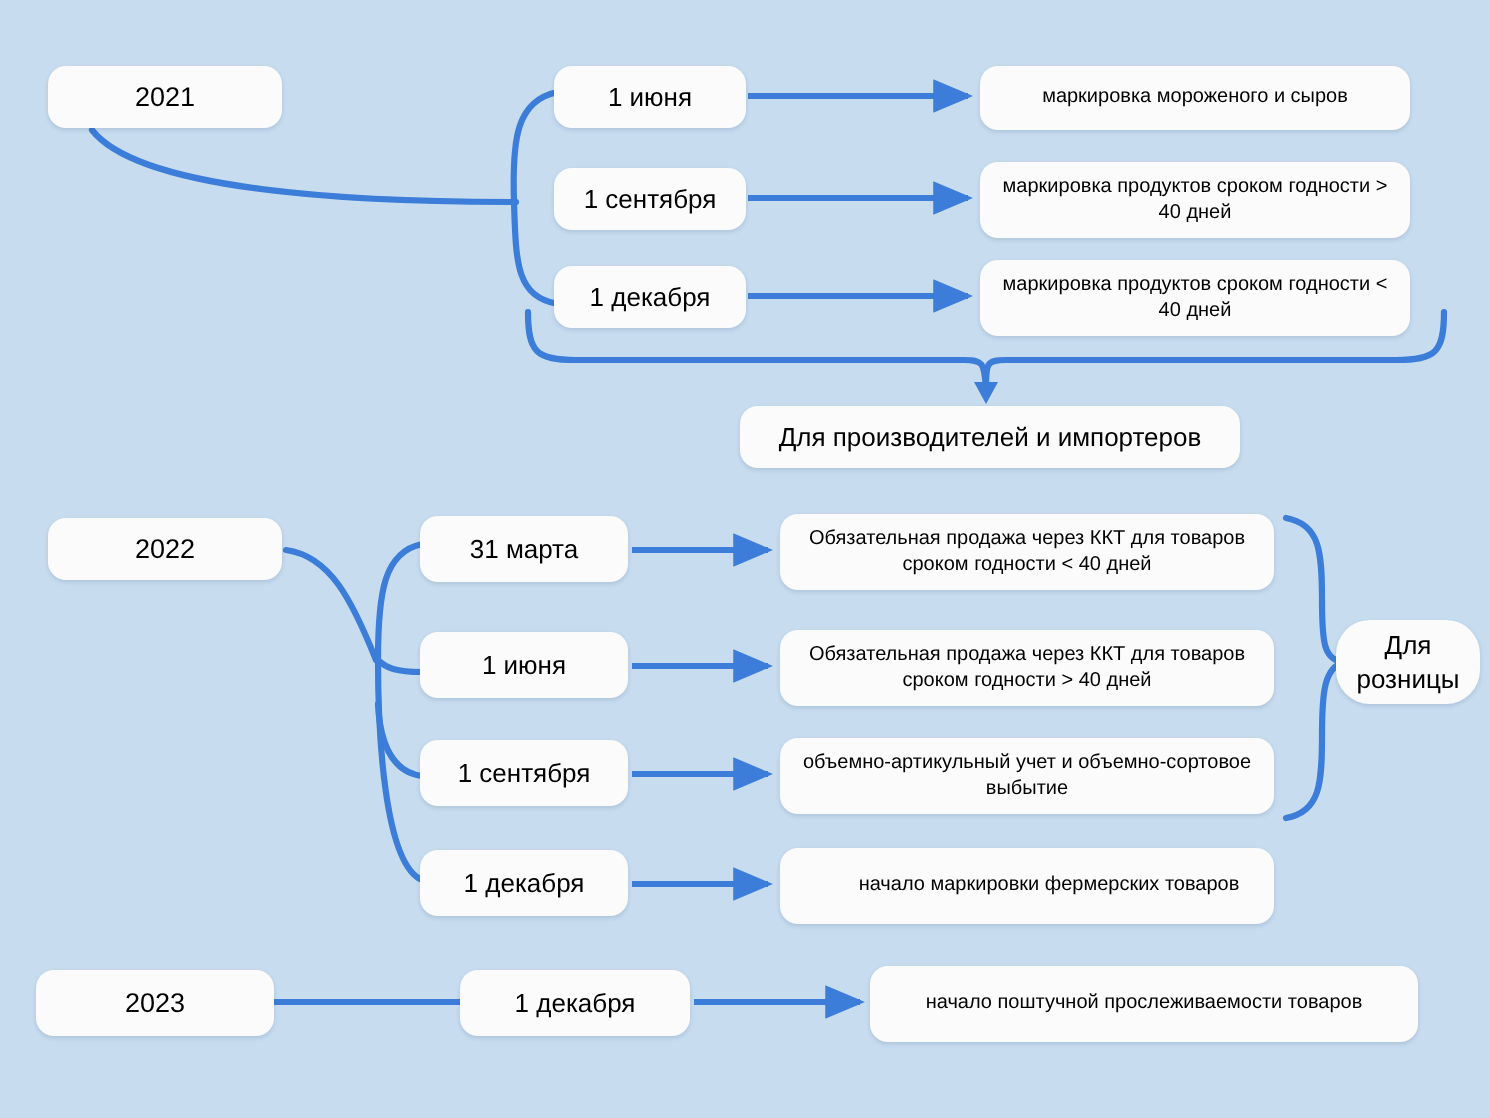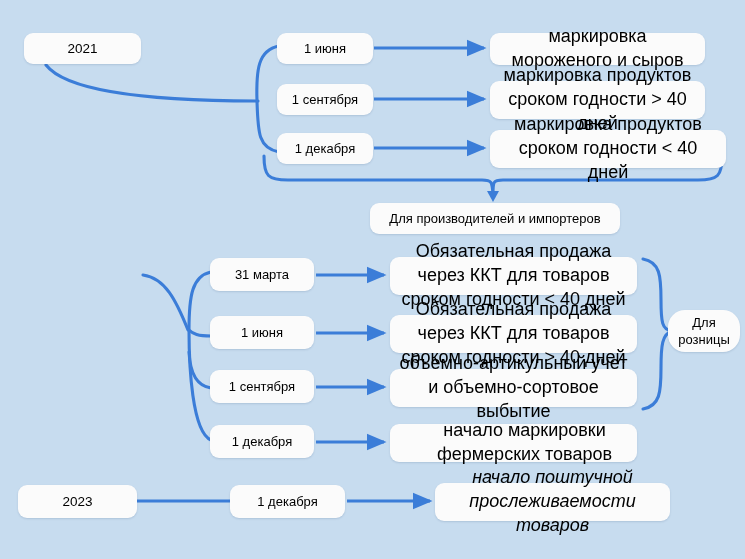--- a/index.html
+++ b/index.html
@@ -41,21 +41,21 @@
     padding: 2px 6px;
     line-height: 1.32;
   }
   .year-box {
     font-size: 13.5px;
   }
   .date-box {
     font-size: 13px;
   }
   .desc-box {
-    font-size: 18px;
+    font-size: 10px;
   }
   .group-box {
     font-size: 13px;
   }
 </style>
 </head>
 <body>
 
 <div id="canvas">
 
@@ -108,28 +108,31 @@
   <div class="box date-box" style="left:277px;top:133px;width:96px;height:31px;">
     <span>1 декабря</span>
   </div>
 
   <div class="box desc-box" style="left:490px;top:33px;width:215px;height:32px;">
     <span>маркировка мороженого и сыров</span>
   </div>
   <div class="box desc-box" style="left:490px;top:81px;width:215px;height:38px;">
     <span>маркировка продуктов сроком годности &gt; 40 дней</span>
   </div>
-  <div class="box desc-box" style="left:490px;top:130px;width:236px;height:38px;">
+  <div class="box desc-box" style="left:490px;top:130px;width:215px;height:38px;">
     <span>маркировка продуктов сроком годности &lt; 40 дней</span>
   </div>
 
   <div class="box group-box" style="left:370px;top:203px;width:250px;height:31px;">
     <span>Для производителей и импортеров</span>
   </div>
 
+  <div class="box year-box" style="left:24px;top:259px;width:117px;height:31px;">
+    <span>2022</span>
+  </div>
 
   <div class="box date-box" style="left:210px;top:258px;width:104px;height:33px;">
     <span>31 марта</span>
   </div>
   <div class="box date-box" style="left:210px;top:316px;width:104px;height:33px;">
     <span>1 июня</span>
   </div>
   <div class="box date-box" style="left:210px;top:370px;width:104px;height:33px;">
     <span>1 сентября</span>
   </div>
@@ -153,17 +156,17 @@
   <div class="box group-box" style="left:668px;top:310px;width:72px;height:42px;border-radius:17px;">
     <span>Для розницы</span>
   </div>
 
   <div class="box year-box" style="left:18px;top:485px;width:119px;height:33px;">
     <span>2023</span>
   </div>
   <div class="box date-box" style="left:230px;top:485px;width:115px;height:33px;">
     <span>1 декабря</span>
   </div>
-  <div class="box desc-box" style="left:435px;top:483px;width:235px;height:38px;font-style:italic;">
+  <div class="box desc-box" style="left:435px;top:483px;width:274px;height:38px;">
     <span>начало поштучной прослеживаемости товаров</span>
   </div>
 
 </div>
 
 </body></html>

